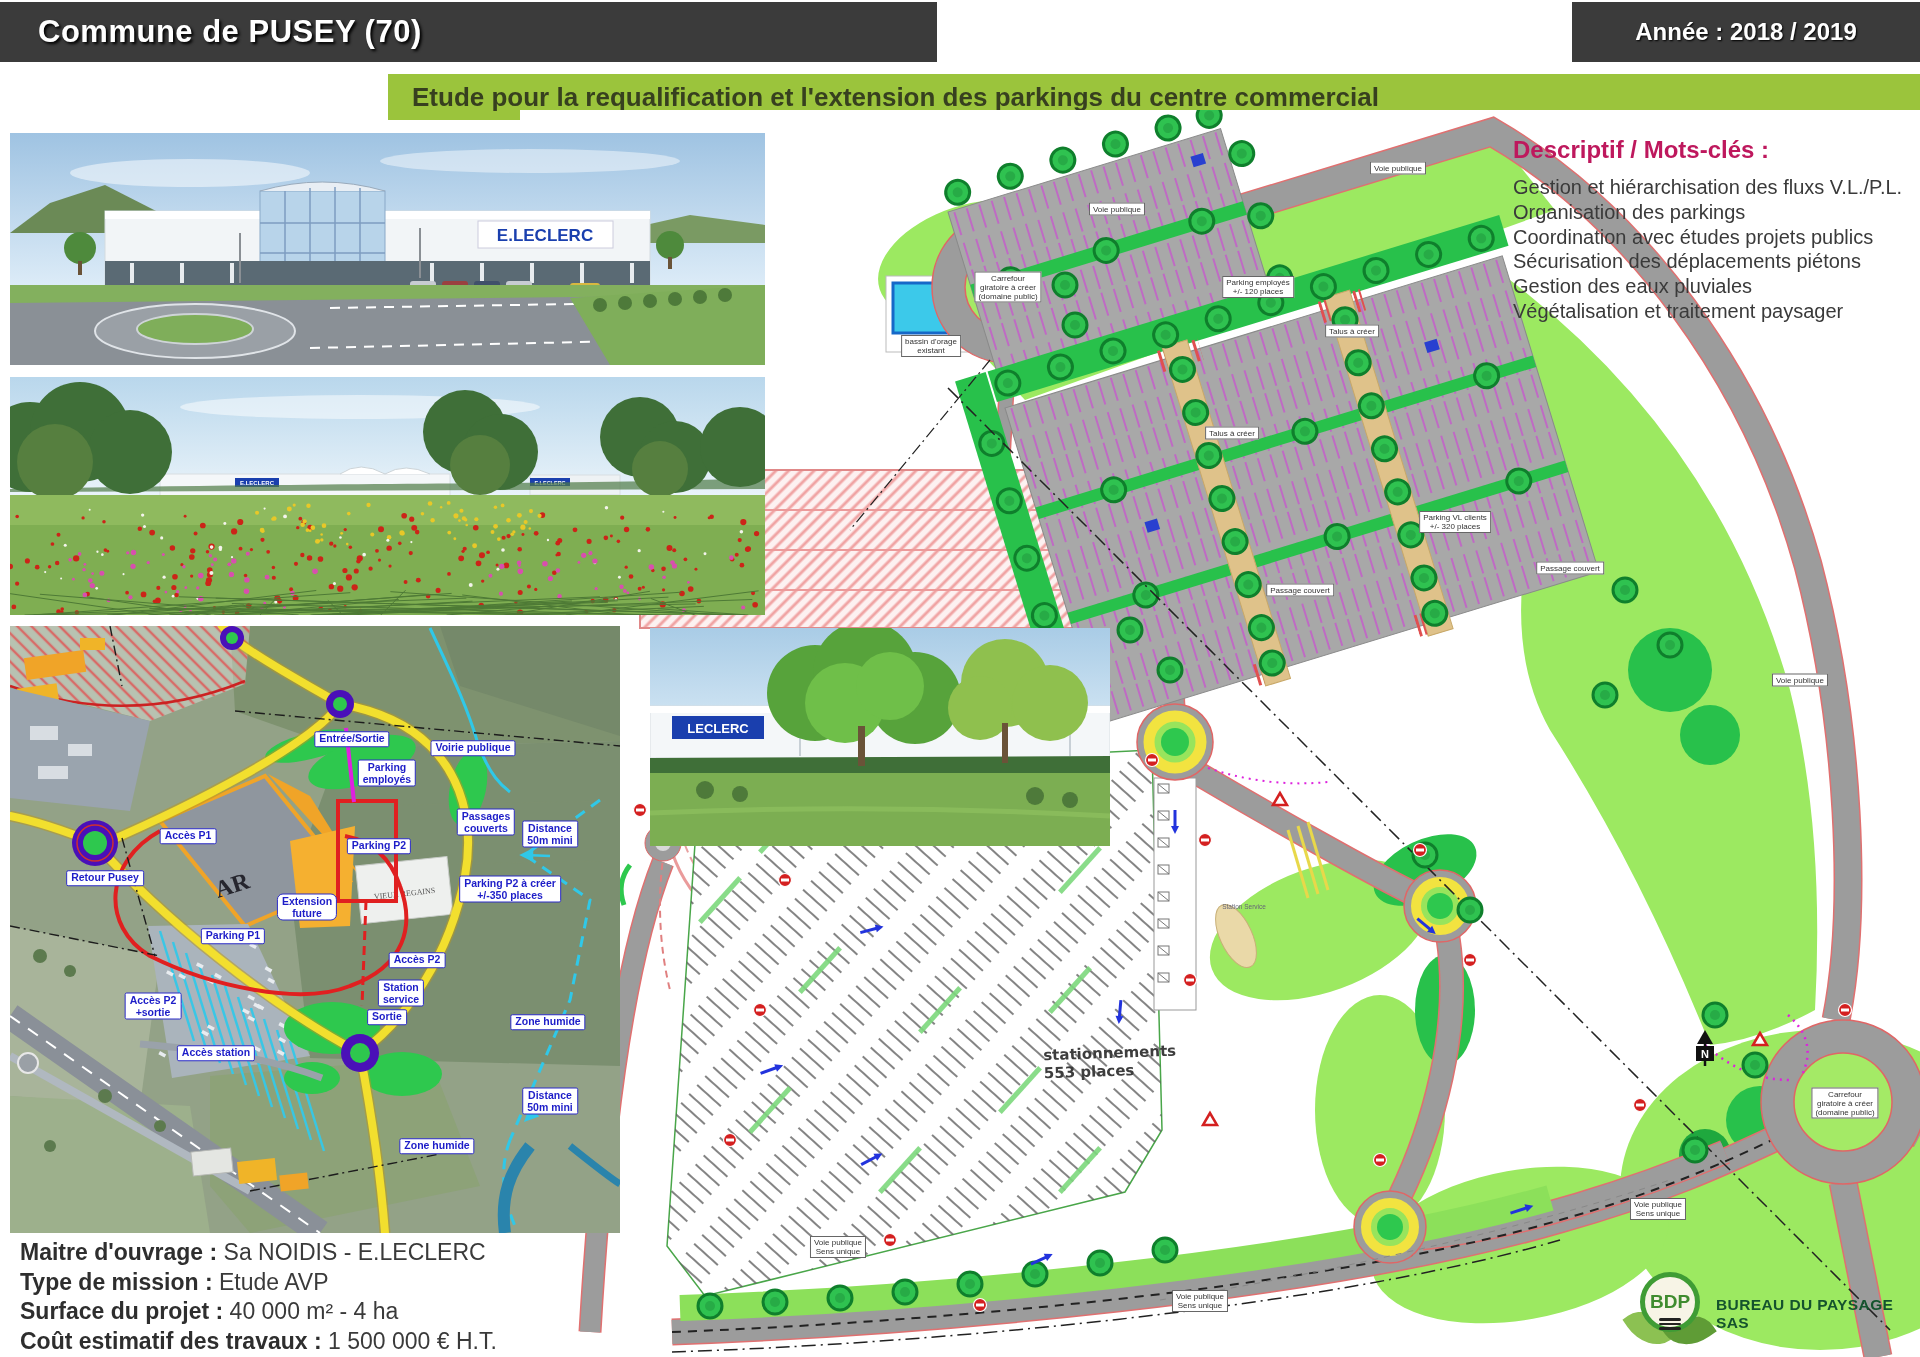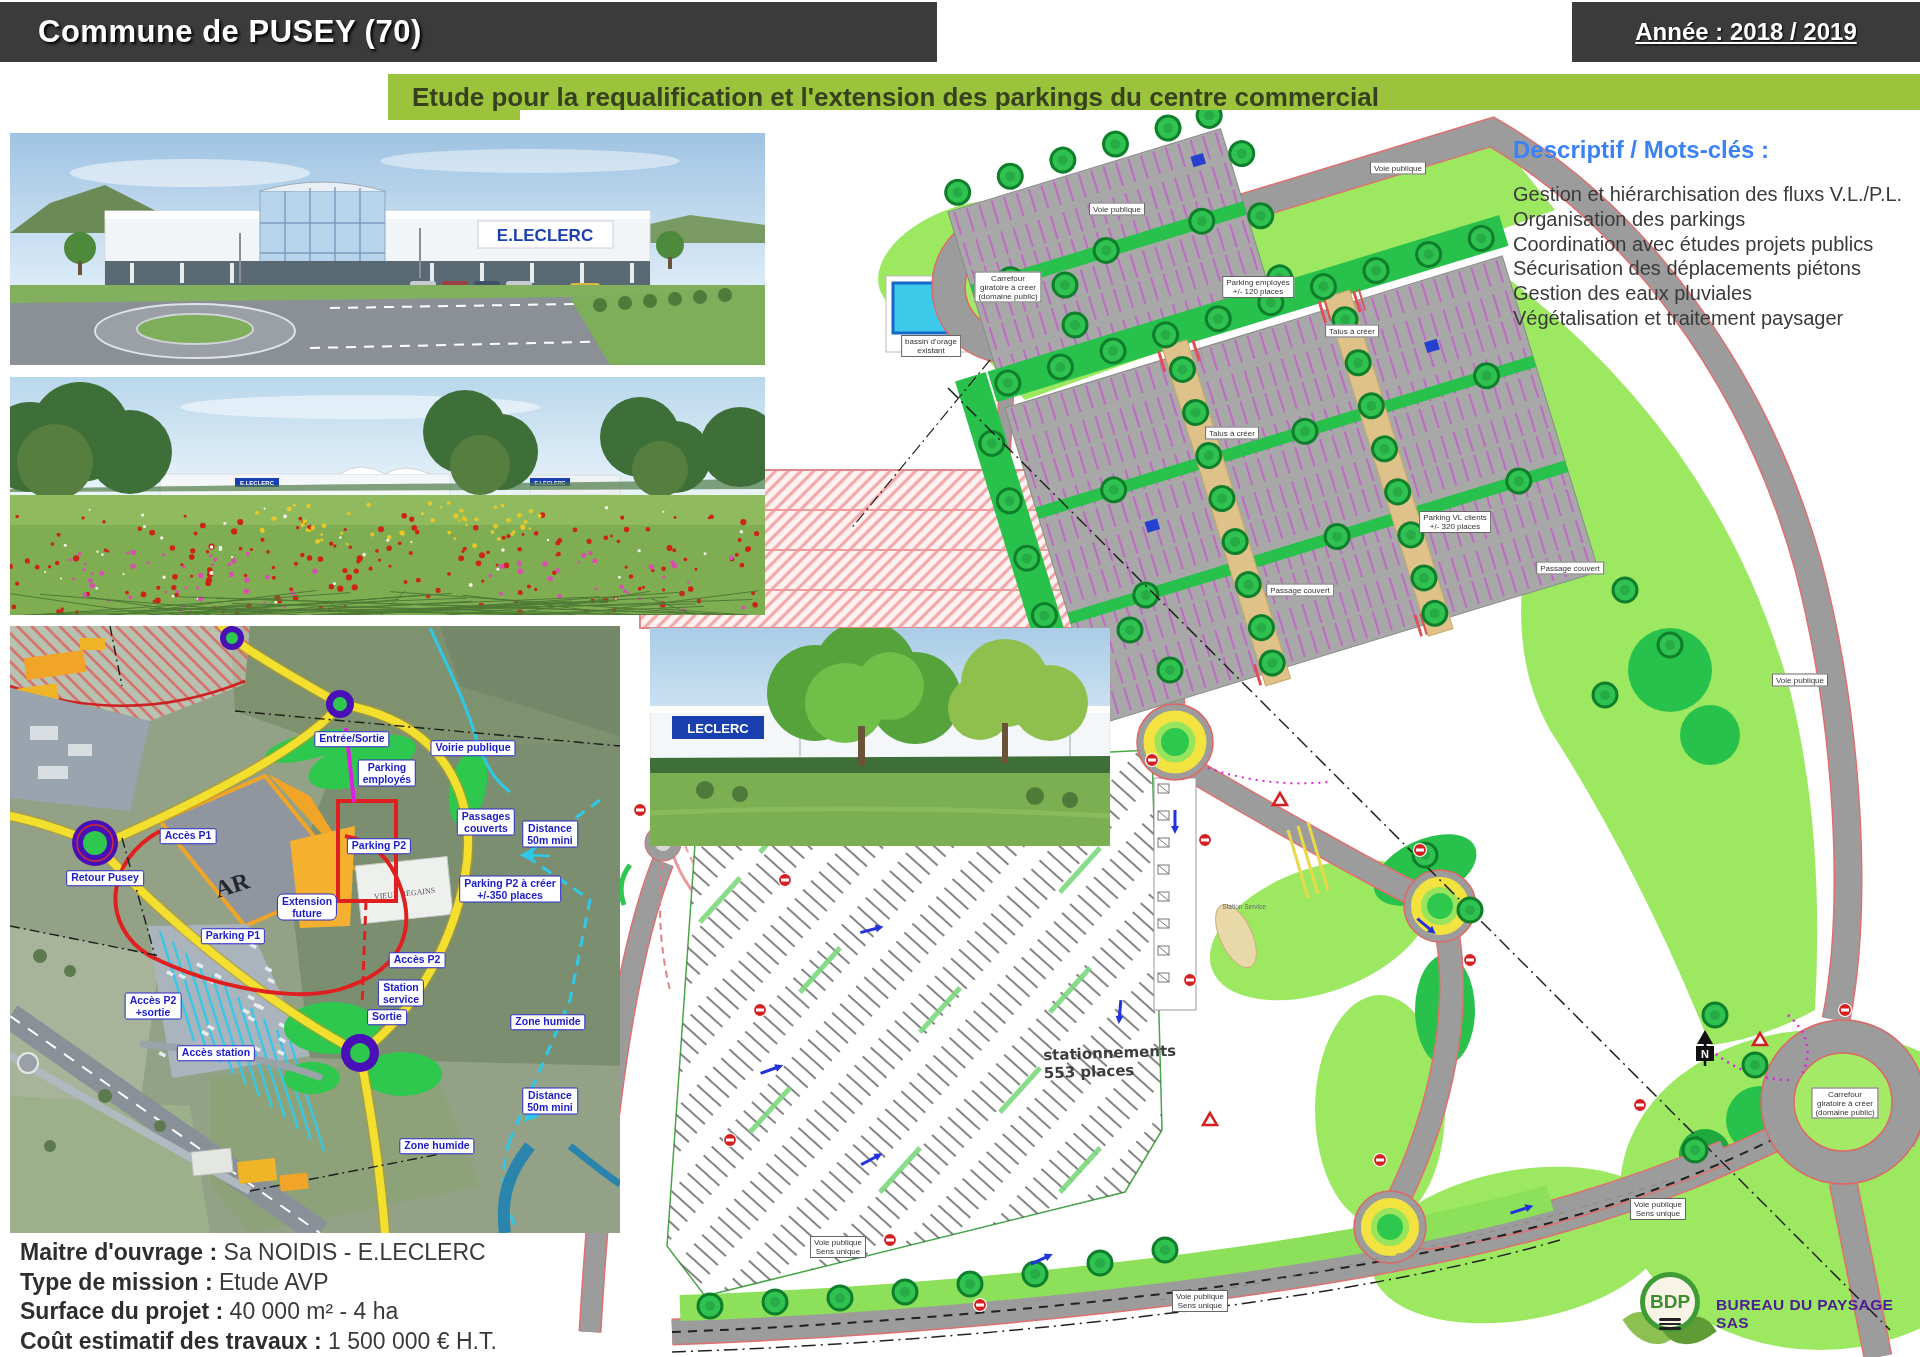--- a/index.html
+++ b/index.html
@@ -3,21 +3,21 @@
 <meta charset="utf-8">
 <style>
   html,body{margin:0;padding:0;background:#e8e8e8;}
   .page{position:relative;width:1920px;height:1357px;background:#ffffff;overflow:hidden;
         font-family:"Liberation Sans",sans-serif;}
   .hdr-left{position:absolute;left:0;top:2px;width:937px;height:60px;background:#3b3b3b;
             color:#fff;font-weight:bold;font-size:31px;line-height:60px;padding-left:38px;
             box-sizing:border-box;text-shadow:2px 2px 3px #000;letter-spacing:.5px;}
   .hdr-right{position:absolute;left:1572px;top:2px;width:348px;height:60px;background:#3b3b3b;
              color:#fff;font-weight:bold;font-size:24px;line-height:60px;text-align:center;
-             text-shadow:1px 1px 2px #000;text-decoration:underline;}
+             text-shadow:1px 1px 2px #000;}
   .banner{position:absolute;left:388px;top:74px;width:1764px;height:46px;background:#9bc43c;
           color:#37401f;font-weight:bold;font-size:26px;line-height:46px;padding-left:24px;
           box-sizing:border-box;}
   .photo{position:absolute;overflow:hidden;z-index:6;}
   .photo svg{display:block;}
   .planwrap{position:absolute;left:520px;top:110px;width:1400px;height:1247px;z-index:1;}
   .mapwrap{position:absolute;left:10px;top:626px;width:610px;height:607px;z-index:5;}
   .labels{position:absolute;left:0;top:0;width:1920px;height:1357px;z-index:10;pointer-events:none;}
   .map-label{position:absolute;transform:translate(-50%,-50%);background:#ffffff;
              border:1px solid #2b2bc8;color:#1d1dc8;font-weight:bold;font-size:10.5px;
@@ -25,36 +25,36 @@
              border-radius:2px;}
   .plan-label{position:absolute;transform:translate(-50%,-50%);background:#ffffff;
               border:1px solid #666;color:#333;font-size:8px;line-height:9px;
               padding:1px 3px;white-space:pre-line;text-align:center;}
   .plan-note{position:absolute;transform:translate(-50%,-50%) rotate(-2deg);color:#3d3d3d;
              font-family:"DejaVu Sans",sans-serif;font-size:15px;font-weight:bold;
              line-height:18px;white-space:pre-line;text-align:left;}
   .plan-tiny{position:absolute;transform:translate(-50%,-50%);color:#667;font-size:6.5px;
              background:transparent;border:none;white-space:pre-line;text-align:center;}
   .descriptif{position:absolute;left:1513px;top:136px;width:400px;z-index:11;}
-  .descriptif .d-title{font-size:24px;font-weight:bold;color:#3b82f6;margin-bottom:18px;}
+  .descriptif .d-title{font-size:24px;font-weight:bold;color:#be185d;margin-bottom:11px;}
   .descriptif .d-item{font-size:20px;color:#3a3a3a;line-height:24.8px;}
   .info{position:absolute;left:20px;top:1238px;z-index:11;}
   .info .line{font-size:23px;color:#3a3a3a;line-height:29.5px;}
   .info .lbl{font-weight:bold;color:#2e2e2e;}
   .logo{position:absolute;left:1630px;top:1272px;width:280px;height:80px;z-index:11;}
   .logo .leaf{position:absolute;width:34px;height:44px;background:#7cb644;
               border-radius:0 80% 0 80%;}
   .logo .leaf.l1{left:2px;top:34px;transform:rotate(-35deg);background:#8cc152;}
   .logo .leaf.l2{left:42px;top:36px;transform:rotate(55deg) scaleX(-1);background:#5f9c36;}
   .logo .bulb{position:absolute;left:10px;top:0;width:60px;height:60px;border-radius:50%;
               background:#f7f4e6;border:5px solid #3f9c35;box-sizing:border-box;
               color:#3f8c2f;font-weight:bold;font-size:19px;text-align:center;line-height:50px;}
   .logo .base{position:absolute;left:29px;top:44px;width:22px;}
   .logo .base i{display:block;height:2.5px;background:#222;margin:2px 0;border-radius:2px;}
-  .logo .company{position:absolute;left:86px;top:24px;color:#4c1d95;font-weight:bold;
+  .logo .company{position:absolute;left:86px;top:24px;color:#14532d;font-weight:bold;
                  font-size:15.5px;letter-spacing:.4px;}
 </style>
 </head>
 <body>
 
 <div class="page">
 
   <div class="hdr-left">Commune de PUSEY (70)</div>
   <div class="hdr-right">Année : 2018 / 2019</div>
   <div class="banner">Etude pour la requalification et l'extension des parkings du centre commercial</div>

